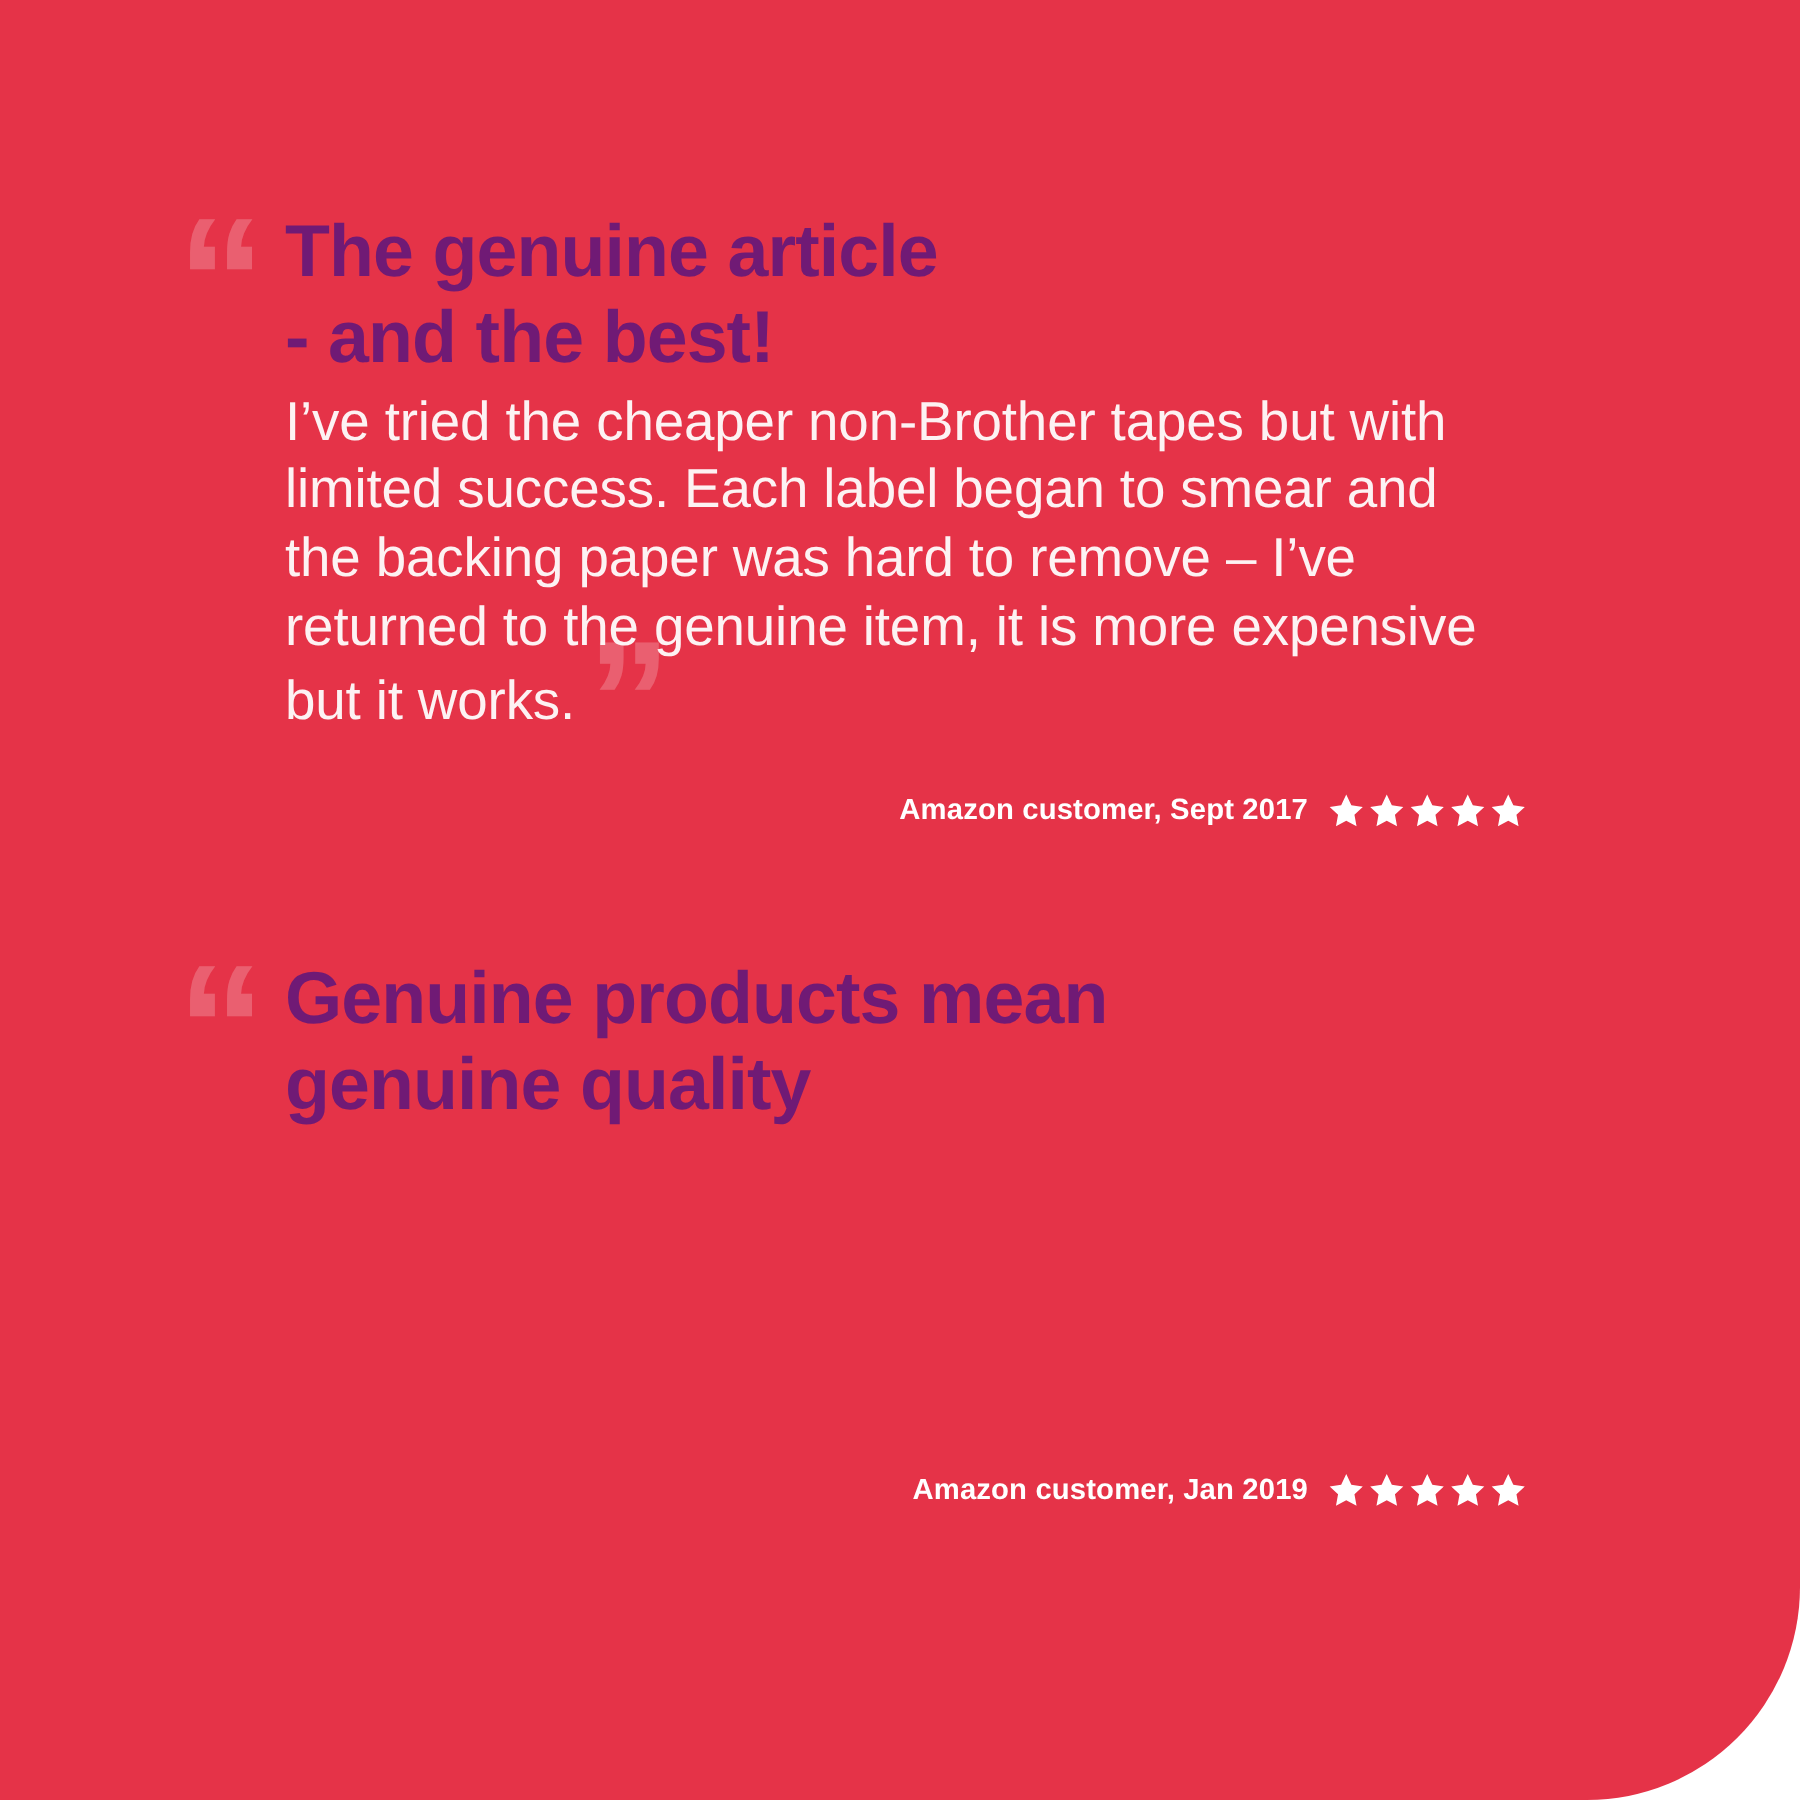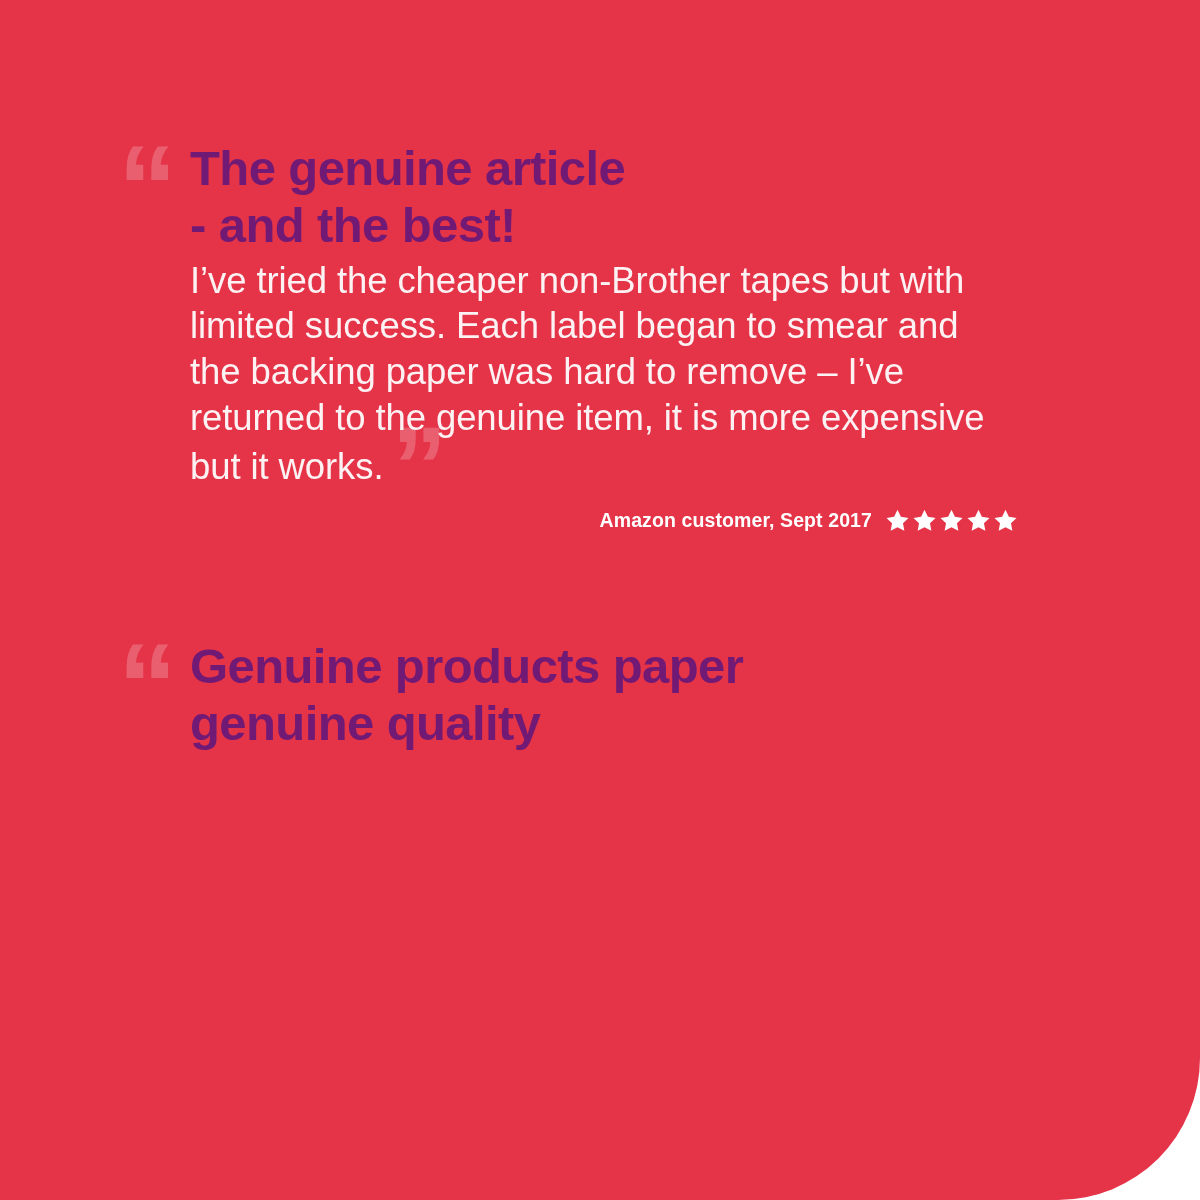--- a/index.html
+++ b/index.html
@@ -99,21 +99,21 @@
 
   .attribution {
     position: absolute;
     width: 900px;
     left: 118px;
     display: flex;
     align-items: center;
     justify-content: flex-end;
     gap: 13px;
   }
-  #attribution-1 { top: 508px; }
+  #attribution-1 { top: 528px; }
   #attribution-2 { top: 981px; }
 
   .attr-name {
     color: #ffffff;
     font-weight: 700;
     font-size: 19.5px;
     letter-spacing: 0.1px;
     white-space: nowrap;
   }
 
@@ -163,20 +163,40 @@
             <path d="M12 1.6l3.25 6.9 7.35 1.02-5.35 5.05 1.33 7.33L12 18.4l-6.58 3.5 1.33-7.33L1.4 9.52l7.35-1.02z" fill="#ffffff"></path>
           </svg>
         </div>
     </div>
 
     <div class="quote-block" id="quote-block-2">
       <div class="open-quote">
         <span>“</span>
       </div>
       <div class="quote-body">
-        <h2 class="q-heading">Genuine products paper
+        <h2 class="q-heading">Genuine products mean
 genuine quality</h2>
       </div>
     </div>
 
+    <div class="attribution" id="attribution-2">
+      <div class="attr-name">Amazon customer, Jan 2019</div>
+      <div class="stars" id="stars-2">
+          <svg width="25" height="25" viewBox="0 0 24 24">
+            <path d="M12 1.6l3.25 6.9 7.35 1.02-5.35 5.05 1.33 7.33L12 18.4l-6.58 3.5 1.33-7.33L1.4 9.52l7.35-1.02z" fill="#ffffff"></path>
+          </svg>
+          <svg width="25" height="25" viewBox="0 0 24 24">
+            <path d="M12 1.6l3.25 6.9 7.35 1.02-5.35 5.05 1.33 7.33L12 18.4l-6.58 3.5 1.33-7.33L1.4 9.52l7.35-1.02z" fill="#ffffff"></path>
+          </svg>
+          <svg width="25" height="25" viewBox="0 0 24 24">
+            <path d="M12 1.6l3.25 6.9 7.35 1.02-5.35 5.05 1.33 7.33L12 18.4l-6.58 3.5 1.33-7.33L1.4 9.52l7.35-1.02z" fill="#ffffff"></path>
+          </svg>
+          <svg width="25" height="25" viewBox="0 0 24 24">
+            <path d="M12 1.6l3.25 6.9 7.35 1.02-5.35 5.05 1.33 7.33L12 18.4l-6.58 3.5 1.33-7.33L1.4 9.52l7.35-1.02z" fill="#ffffff"></path>
+          </svg>
+          <svg width="25" height="25" viewBox="0 0 24 24">
+            <path d="M12 1.6l3.25 6.9 7.35 1.02-5.35 5.05 1.33 7.33L12 18.4l-6.58 3.5 1.33-7.33L1.4 9.52l7.35-1.02z" fill="#ffffff"></path>
+          </svg>
+        </div>
+    </div>
 
   </div>
 </div>
 
 </body></html>

